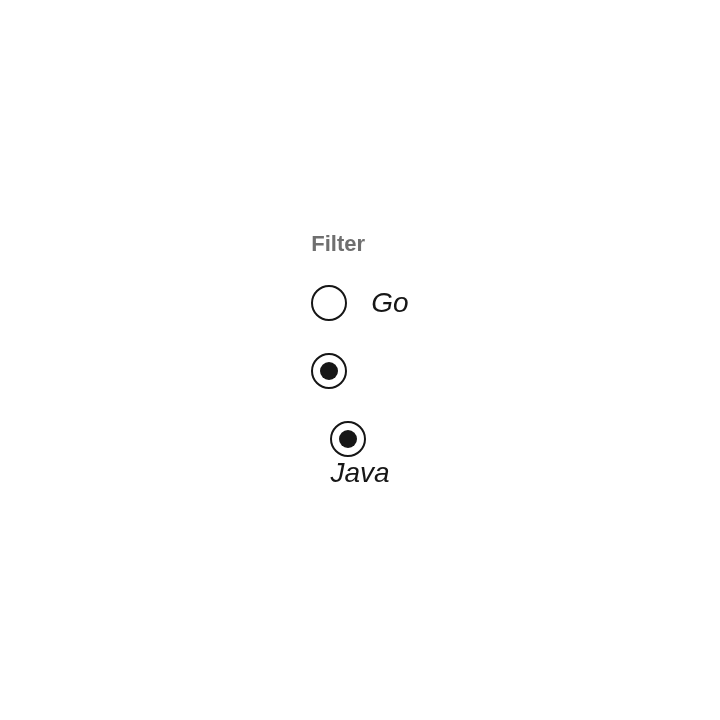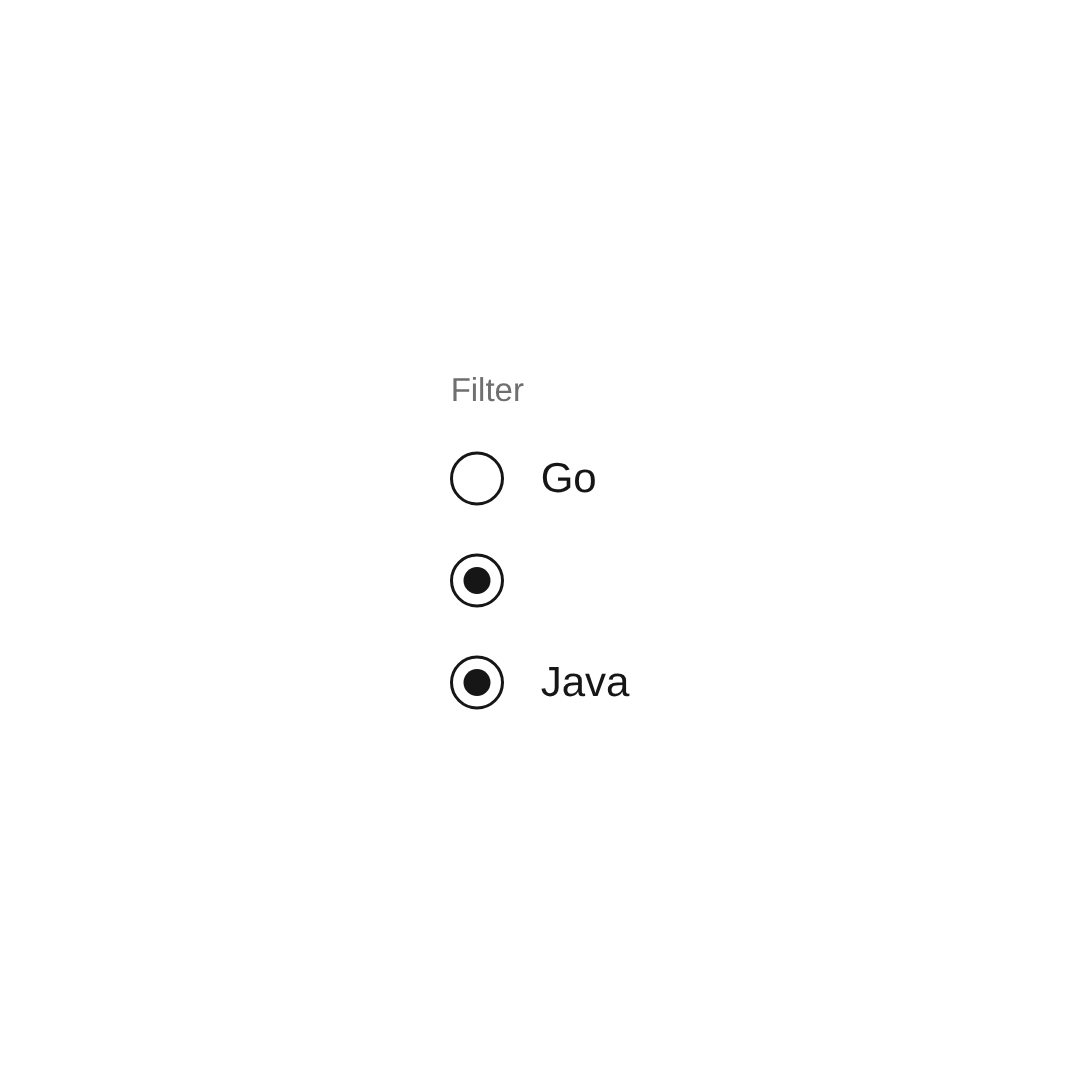--- a/index.html
+++ b/index.html
@@ -17,30 +17,32 @@
       justify-content: center;
     }
     .filter-group {
       display: flex;
       flex-direction: column;
     }
     .filter-title {
       font-size: 22px;
       color: #6f6f6f;
       margin-bottom: 28px;
-      font-weight: 400;
+      font-weight: 700;
     }
     .radio-row {
       display: flex;
       align-items: center;
       margin-bottom: 32px;
       cursor: pointer;
+      font-style: italic;
     }
     .radio-row:last-child {
       margin-bottom: 0;
+      flex-direction: column;
     }
     .radio-outer {
       width: 36px;
       height: 36px;
       border: 2.5px solid #161616;
       border-radius: 50%;
       display: flex;
       align-items: center;
       justify-content: center;
       margin-right: 24px;

